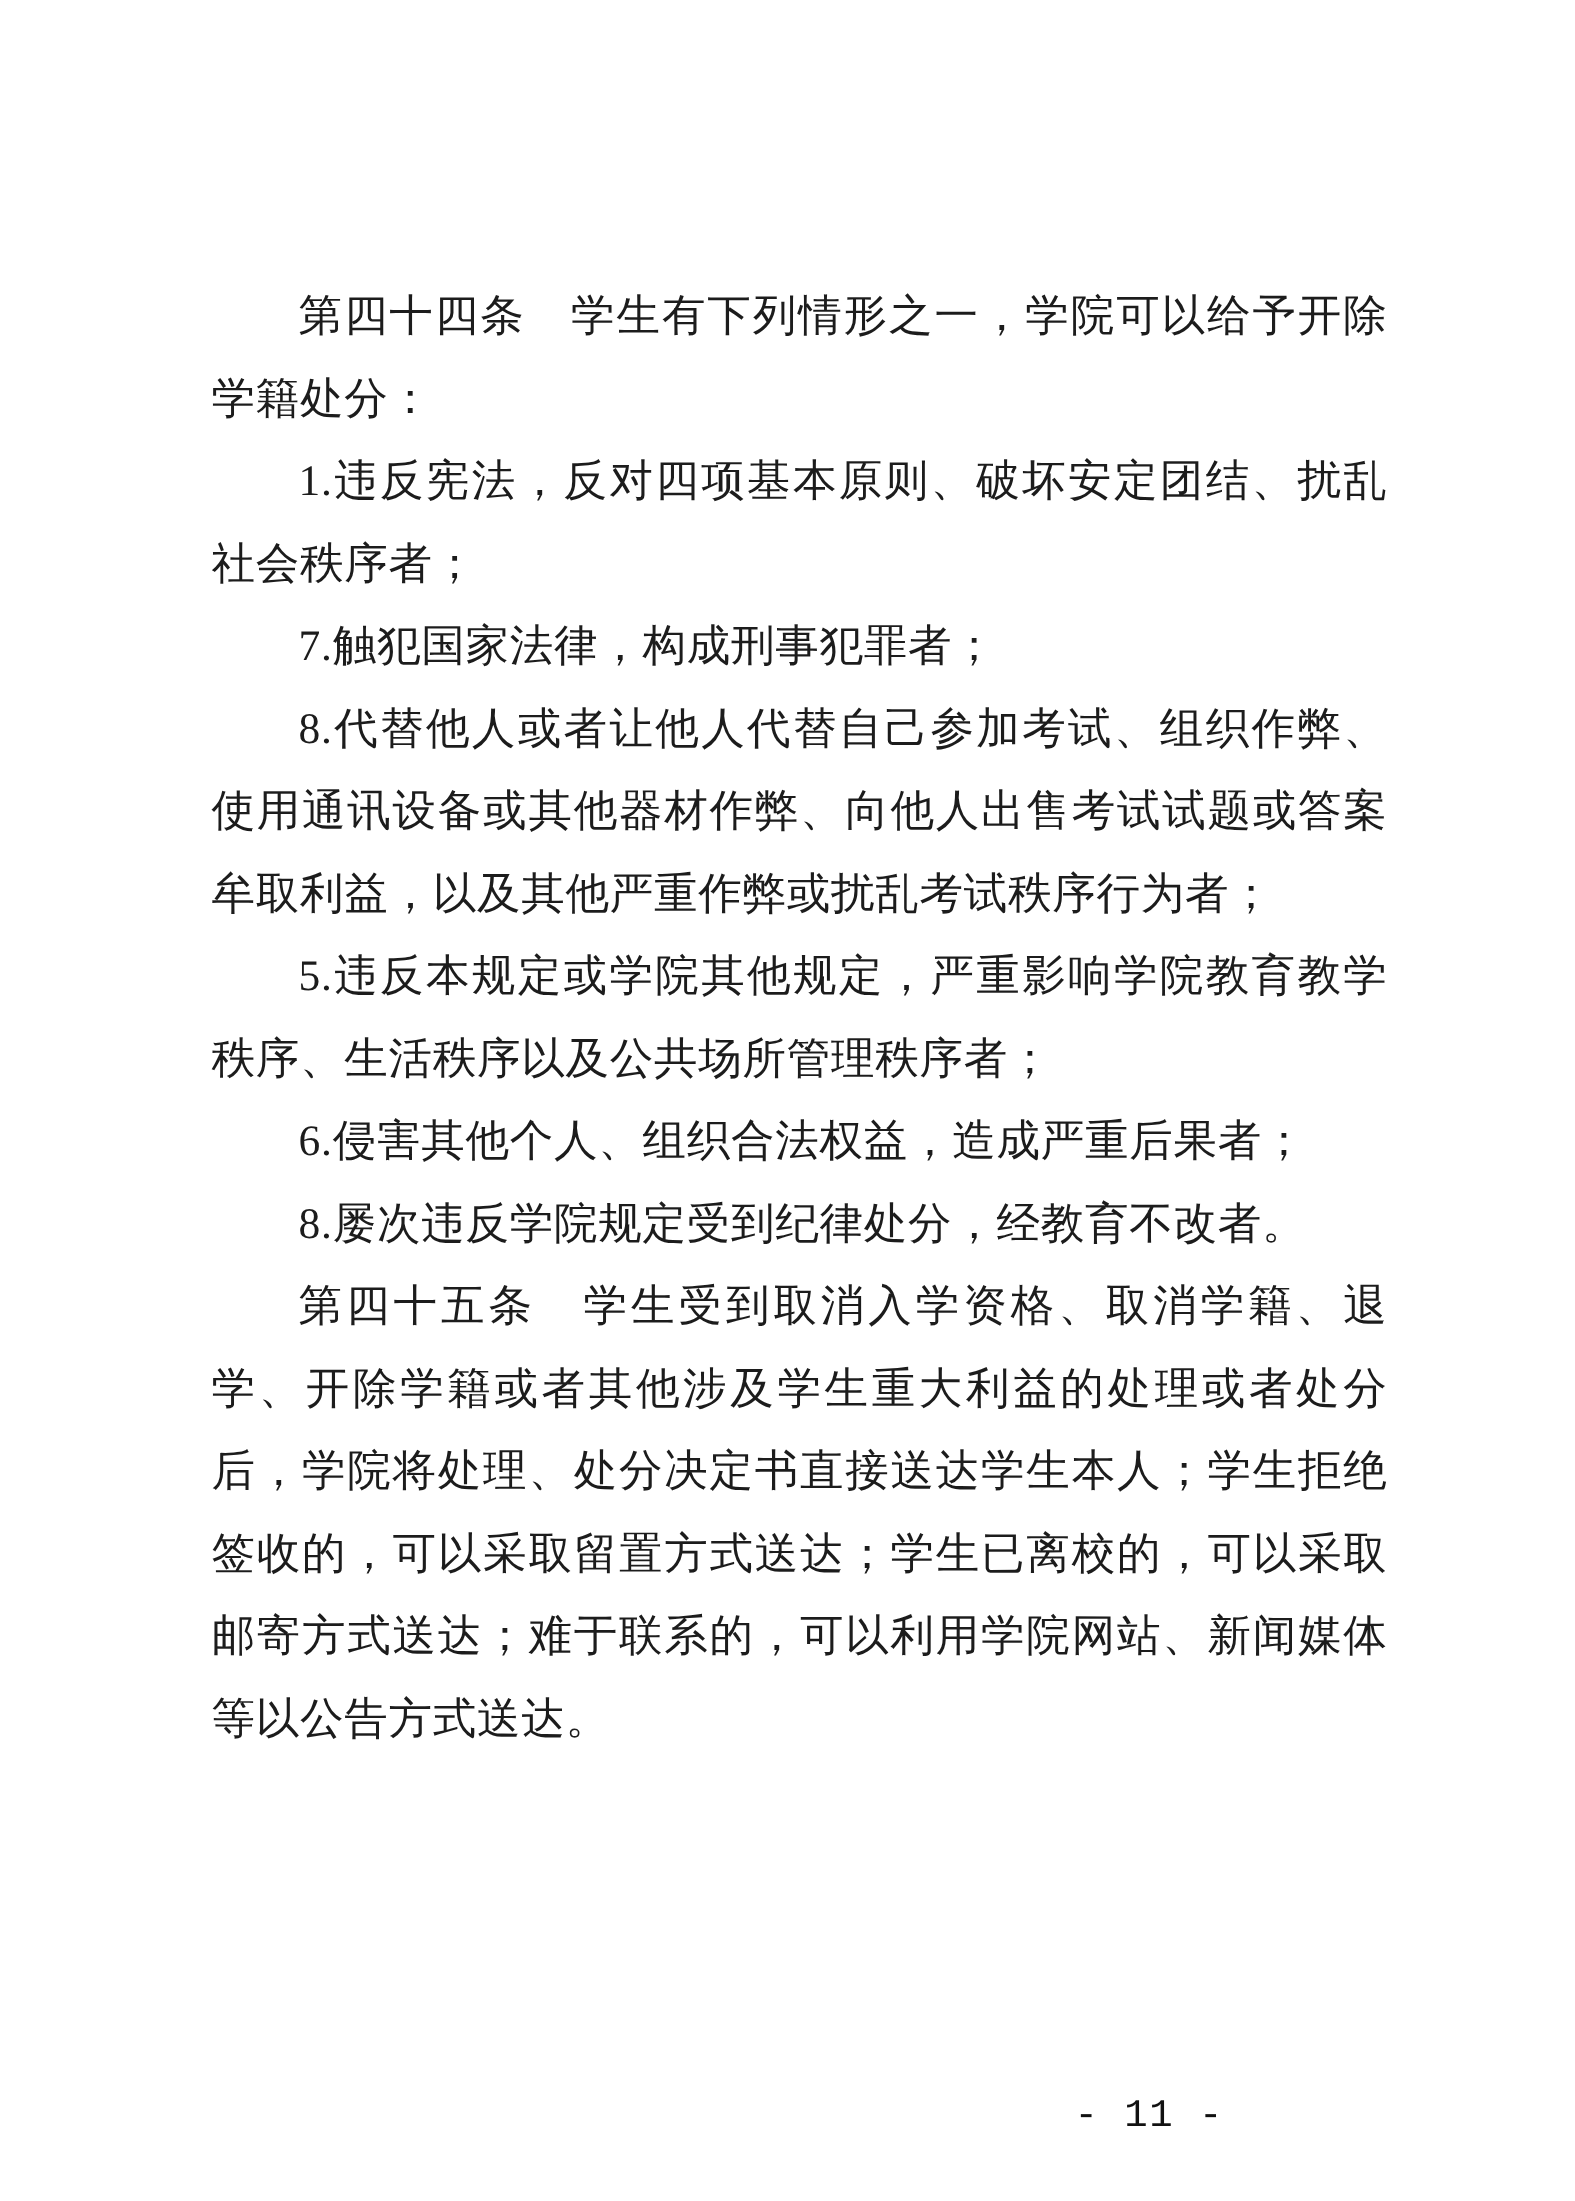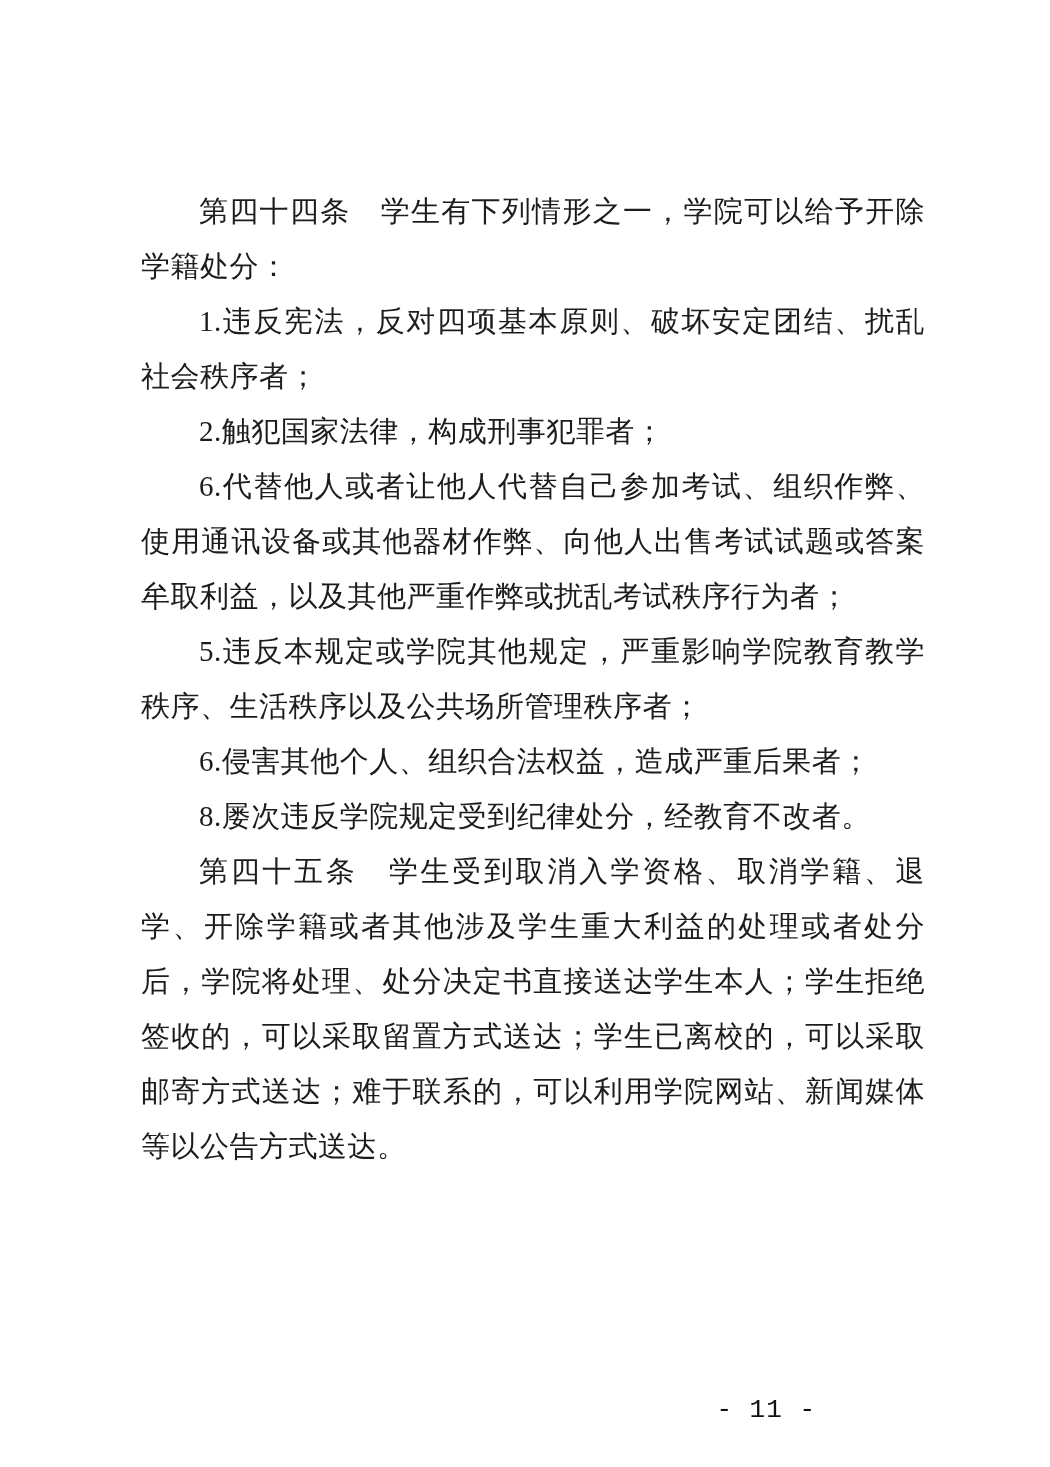--- a/index.html
+++ b/index.html
@@ -45,21 +45,21 @@
     letter-spacing: 1px;
   }
 </style>
 </head>
 <body>
 
 <div class="page">
   <div class="doc-body">
       <p class="para">第四十四条　学生有下列情形之一，学院可以给予开除学籍处分：</p>
       <p class="para">1.违反宪法，反对四项基本原则、破坏安定团结、扰乱社会秩序者；</p>
-      <p class="para">2.触犯国家法律，构成刑事犯罪者；</p>
-      <p class="para">6.代替他人或者让他人代替自己参加考试、组织作弊、使用通讯设备或其他器材作弊、向他人出售考试试题或答案牟取利益，以及其他严重作弊或扰乱考试秩序行为者；</p>
+      <p class="para">7.触犯国家法律，构成刑事犯罪者；</p>
+      <p class="para">8.代替他人或者让他人代替自己参加考试、组织作弊、使用通讯设备或其他器材作弊、向他人出售考试试题或答案牟取利益，以及其他严重作弊或扰乱考试秩序行为者；</p>
       <p class="para">5.违反本规定或学院其他规定，严重影响学院教育教学秩序、生活秩序以及公共场所管理秩序者；</p>
       <p class="para">6.侵害其他个人、组织合法权益，造成严重后果者；</p>
       <p class="para">8.屡次违反学院规定受到纪律处分，经教育不改者。</p>
       <p class="para">第四十五条　学生受到取消入学资格、取消学籍、退学、开除学籍或者其他涉及学生重大利益的处理或者处分后，学院将处理、处分决定书直接送达学生本人；学生拒绝签收的，可以采取留置方式送达；学生已离校的，可以采取邮寄方式送达；难于联系的，可以利用学院网站、新闻媒体等以公告方式送达。</p>
     </div>
   <div class="page-number">- 11 -</div>
 </div>
 
 </body></html>

